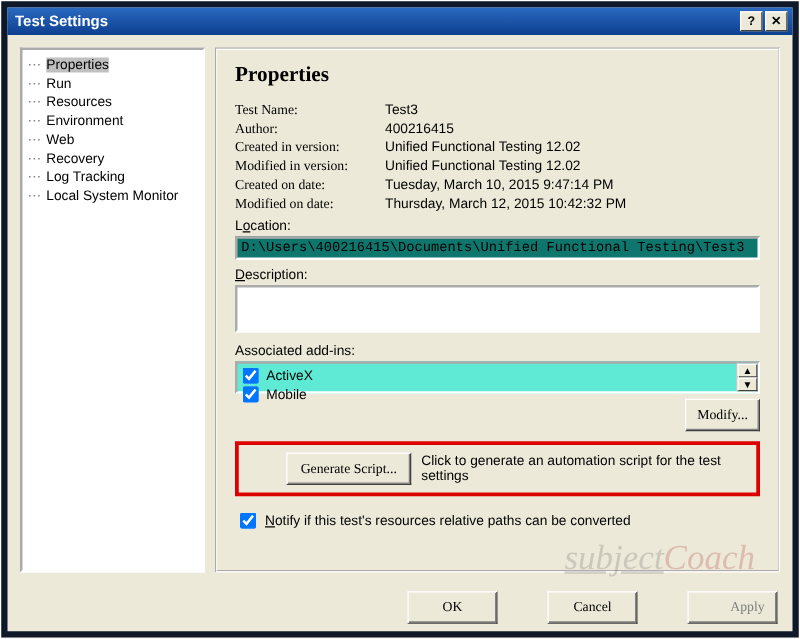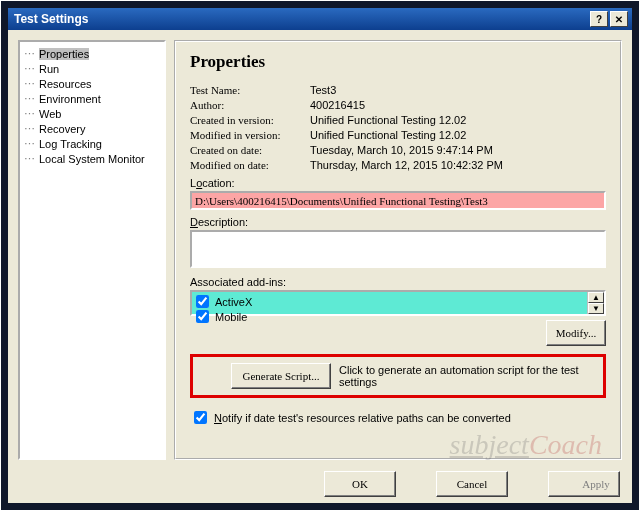--- a/index.html
+++ b/index.html
@@ -6,21 +6,21 @@
 body {
   margin: 0;
   font-family: Tahoma, sans-serif;
   font-size: 11px;
   background: #fff;
   width: 640px;
   height: 511px;
   overflow: hidden;
 }
 .dialog {
-  border: 7px solid #0f172a;
+  border: 5px solid #0f172a;
   width: 638px;
   height: 509px;
   margin: 1px;
   background: #ece9d8;
   position: relative;
 }
 .titlebar {
   background: linear-gradient(#2a6ac0, #0d3f8f);
   color: #fff;
   padding: 3px 4px;
@@ -69,23 +69,23 @@
 }
 .main h1 { font-size: 17px; font-weight: bold; margin: 0 0 12px 0; font-family: Tahoma; }
 .row { display: flex; margin-bottom: 3px; }
 .row .k { width: 120px; font-family: Liberation Serif, serif; }
 .row .v { flex: 1; }
 .section-lbl { margin-top: 6px; margin-bottom: 2px; }
 .section-lbl .u { text-decoration: underline; }
 .txtfield {
   width: 100%;
   border: 2px inset #fff;
-  background: #fca5a5;
+  background: #0f766e;
   padding: 2px 3px;
-  font-family: Liberation Serif, serif;
+  font-family: Liberation Mono, monospace;
   font-size: 11px;
   height: 19px;
 }
 .txtarea {
   width: 100%;
   border: 2px inset #fff;
   background: #fff;
   padding: 2px 3px;
   font-family: Tahoma;
   font-size: 11px;
@@ -255,21 +255,21 @@
         <button class="btn small"><span class="u">M</span><span>odify...</span></button>
       </div>
 
       <div class="gen-row">
         <button class="btn" style="min-width:100px"><span class="u">G</span><span>enerate Script...</span></button>
         <span class="txt">Click to generate an automation script for the test settings</span>
       </div>
 
       <div class="notify-row">
         <input type="checkbox" checked="" style="">
-        <span><span class="u">N</span><span>otify if date test's resources relative paths can be converted</span></span>
+        <span><span class="u">N</span><span>otify if this test's resources relative paths can be converted</span></span>
       </div>
     </div>
   </div>
 
   <div class="watermark"><span class="g">subject</span><span>Coach</span></div>
 
   <div class="footer">
     <button class="btn">OK</button>
     <button class="btn">Cancel</button>
     <button class="btn disabled">Apply</button>

